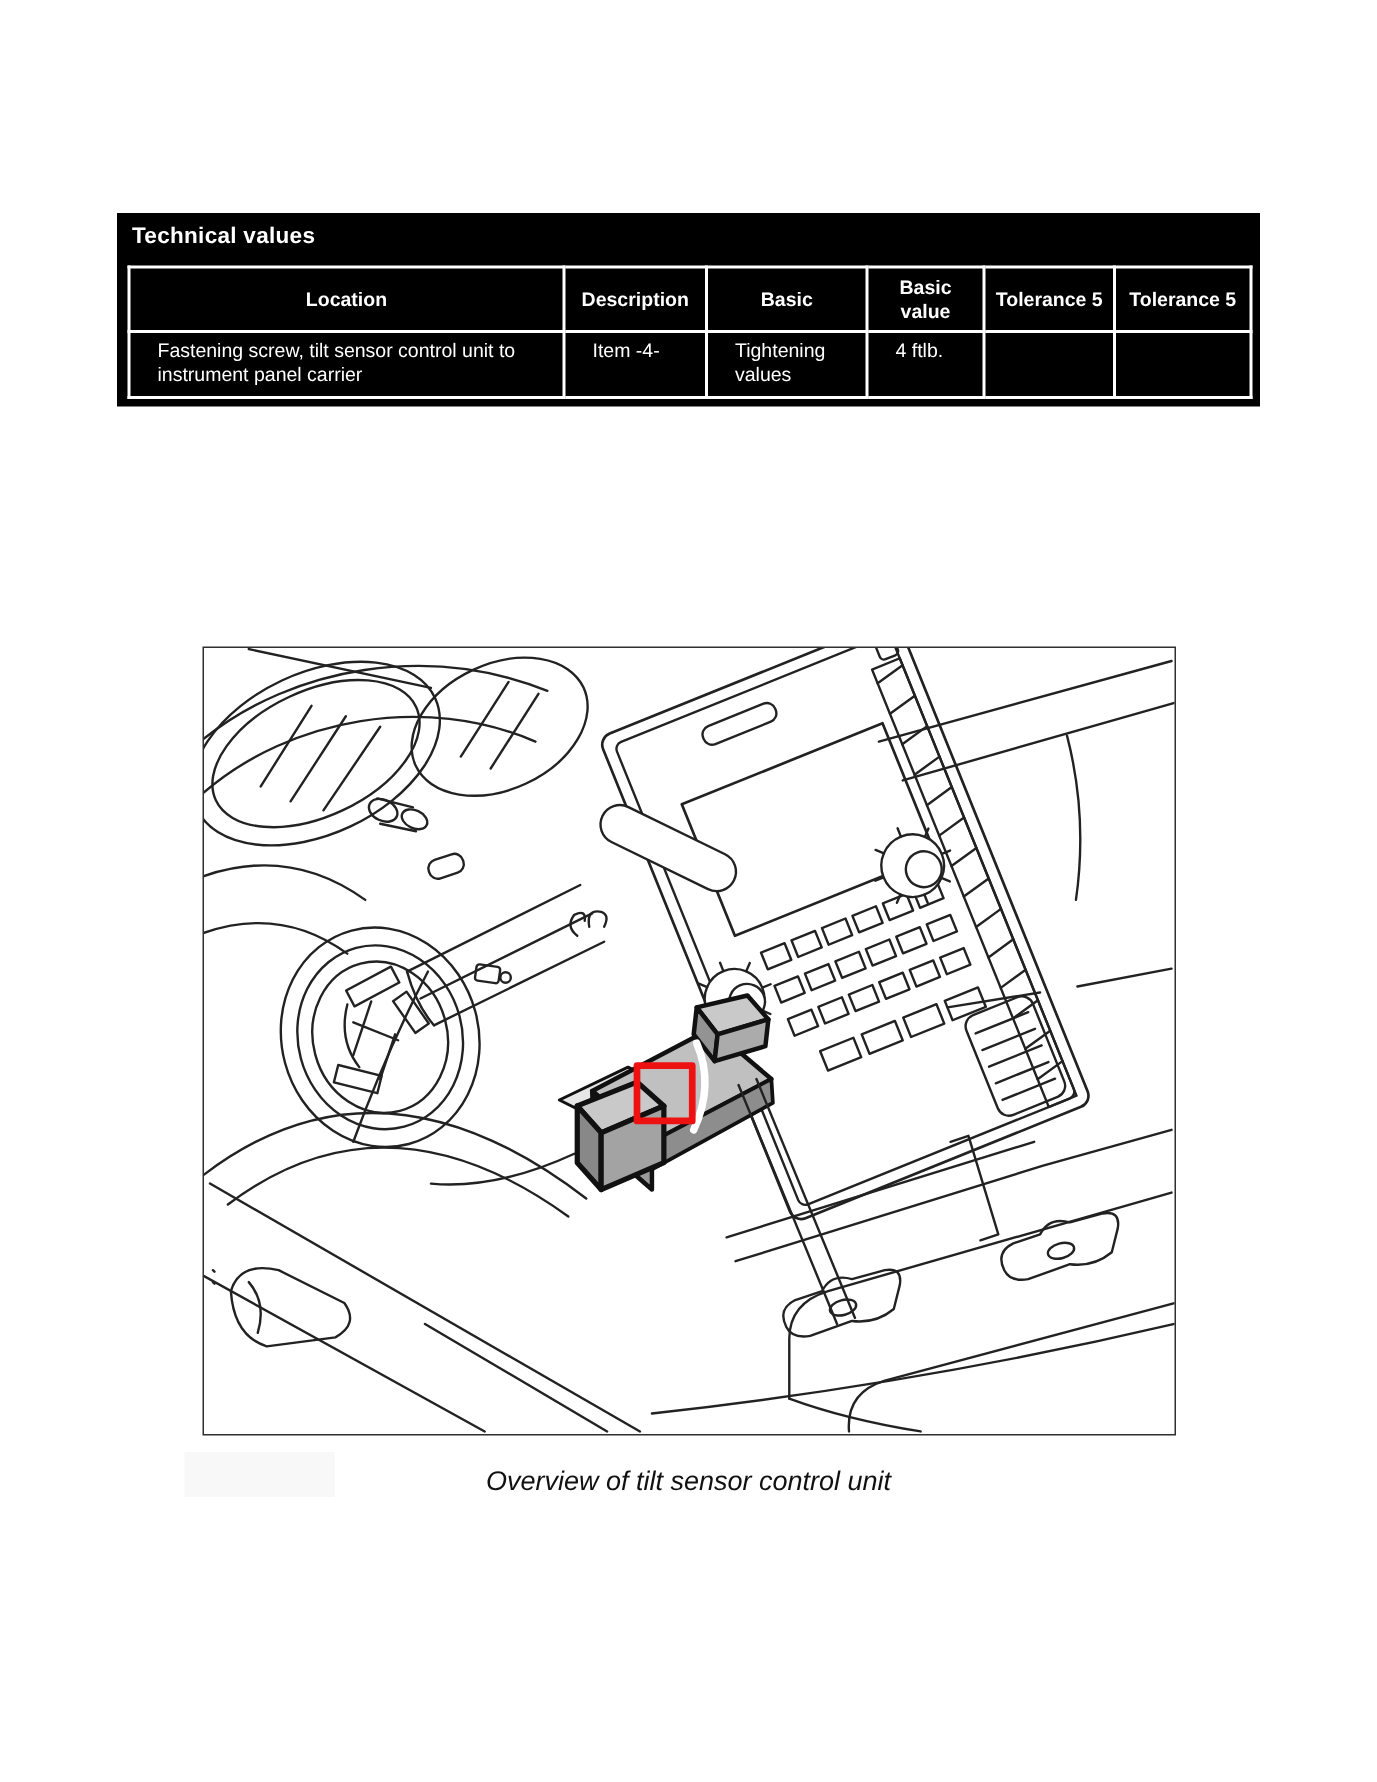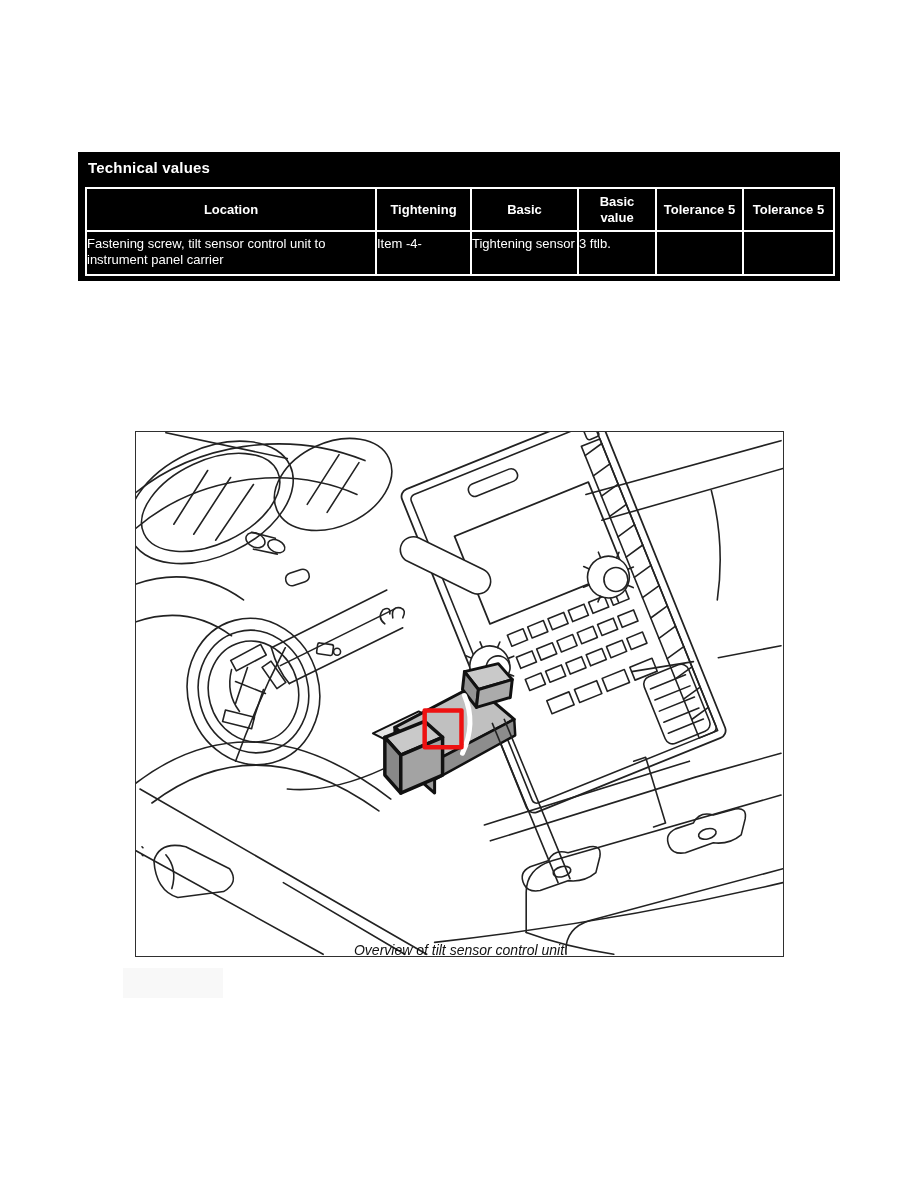--- a/index.html
+++ b/index.html
@@ -2,81 +2,81 @@
 <html><head>
 <meta charset="utf-8">
 <style>
   html,body{margin:0;padding:0;}
   body{
     width:918px;height:1188px;background:#ffffff;position:relative;overflow:hidden;
     font-family:"Liberation Sans",sans-serif;
   }
   
   .tech-panel{
-    position:absolute;left:78px;top:152px;width:762px;height:129px;
+    position:absolute;left:78px;top:142px;width:762px;height:129px;
     background:#000;color:#fff;box-sizing:border-box;
   }
   .tech-title{
     position:absolute;left:10px;top:7px;font-size:15px;font-weight:bold;letter-spacing:.2px;
   }
   table.tech{
     position:absolute;left:7px;top:35px;width:748px;
     border-collapse:collapse;table-layout:fixed;background:#000;color:#fff;border-radius:28px;
   }
   table.tech th,table.tech td{
     border:2px solid #fff;font-size:13px;line-height:16px;box-sizing:border-box;
     overflow:hidden;
   }
   table.tech th{height:43px;font-weight:bold;text-align:center;vertical-align:middle;padding:2px 3px;}
-  table.tech td{height:44px;vertical-align:top;padding:4px 0;text-align:left;}
+  table.tech td{height:44px;vertical-align:top;padding:4px 18px;text-align:left;}
   td.num{text-align:right;padding-right:9px;}
   
   .figure-frame{
     position:absolute;left:135px;top:431px;width:649px;height:526px;
     border:1px solid #2f2f2f;box-sizing:border-box;background:#fff;
   }
   .figure-frame svg{display:block;width:100%;height:100%;}
   .caption-spacer{
     position:absolute;left:123px;top:968px;width:100px;height:30px;background:#f8f8f8;
   }
   .figure-caption{
-    position:absolute;left:0;top:942px;width:918px;text-align:center;
-    font-style:italic;font-size:14px;color:#111;
+    position:absolute;left:0;top:977px;width:918px;text-align:center;
+    font-style:italic;font-size:18px;color:#111;
   }
 </style>
 </head>
 <body>
 
 <section class="tech-panel">
   <div class="tech-title">Technical values</div>
   <table class="tech">
     <colgroup>
       <col style="width:290px">
         <col style="width:95px">
         <col style="width:107px">
       <col style="width:78px">
         <col style="width:87px">
         <col style="width:91px">
     </colgroup>
     <thead>
       <tr>
         <th>Location</th>
-        <th>Tightening</th>
+        <th>Description</th>
         <th>Basic</th>
         <th>Basic value</th>
         <th>Tolerance 5</th>
         <th>Tolerance 5</th>
       </tr>
     </thead>
     <tbody>
       <tr>
         <td>Fastening screw, tilt sensor control unit to instrument panel carrier</td>
         <td>Item -4-</td>
-        <td>Tightening sensor</td>
-        <td class="num">3 ftlb.</td>
+        <td>Tightening values</td>
+        <td class="num">4 ftlb.</td>
         <td></td>
         <td></td>
       </tr>
     </tbody>
   </table>
 </section>
 
 <figure class="figure-frame" style="margin:0">
 <svg viewBox="0 0 650 525" xmlns="http://www.w3.org/2000/svg">
   <g stroke="#222" fill="none" stroke-width="1.6" stroke-linecap="round" stroke-linejoin="round">

